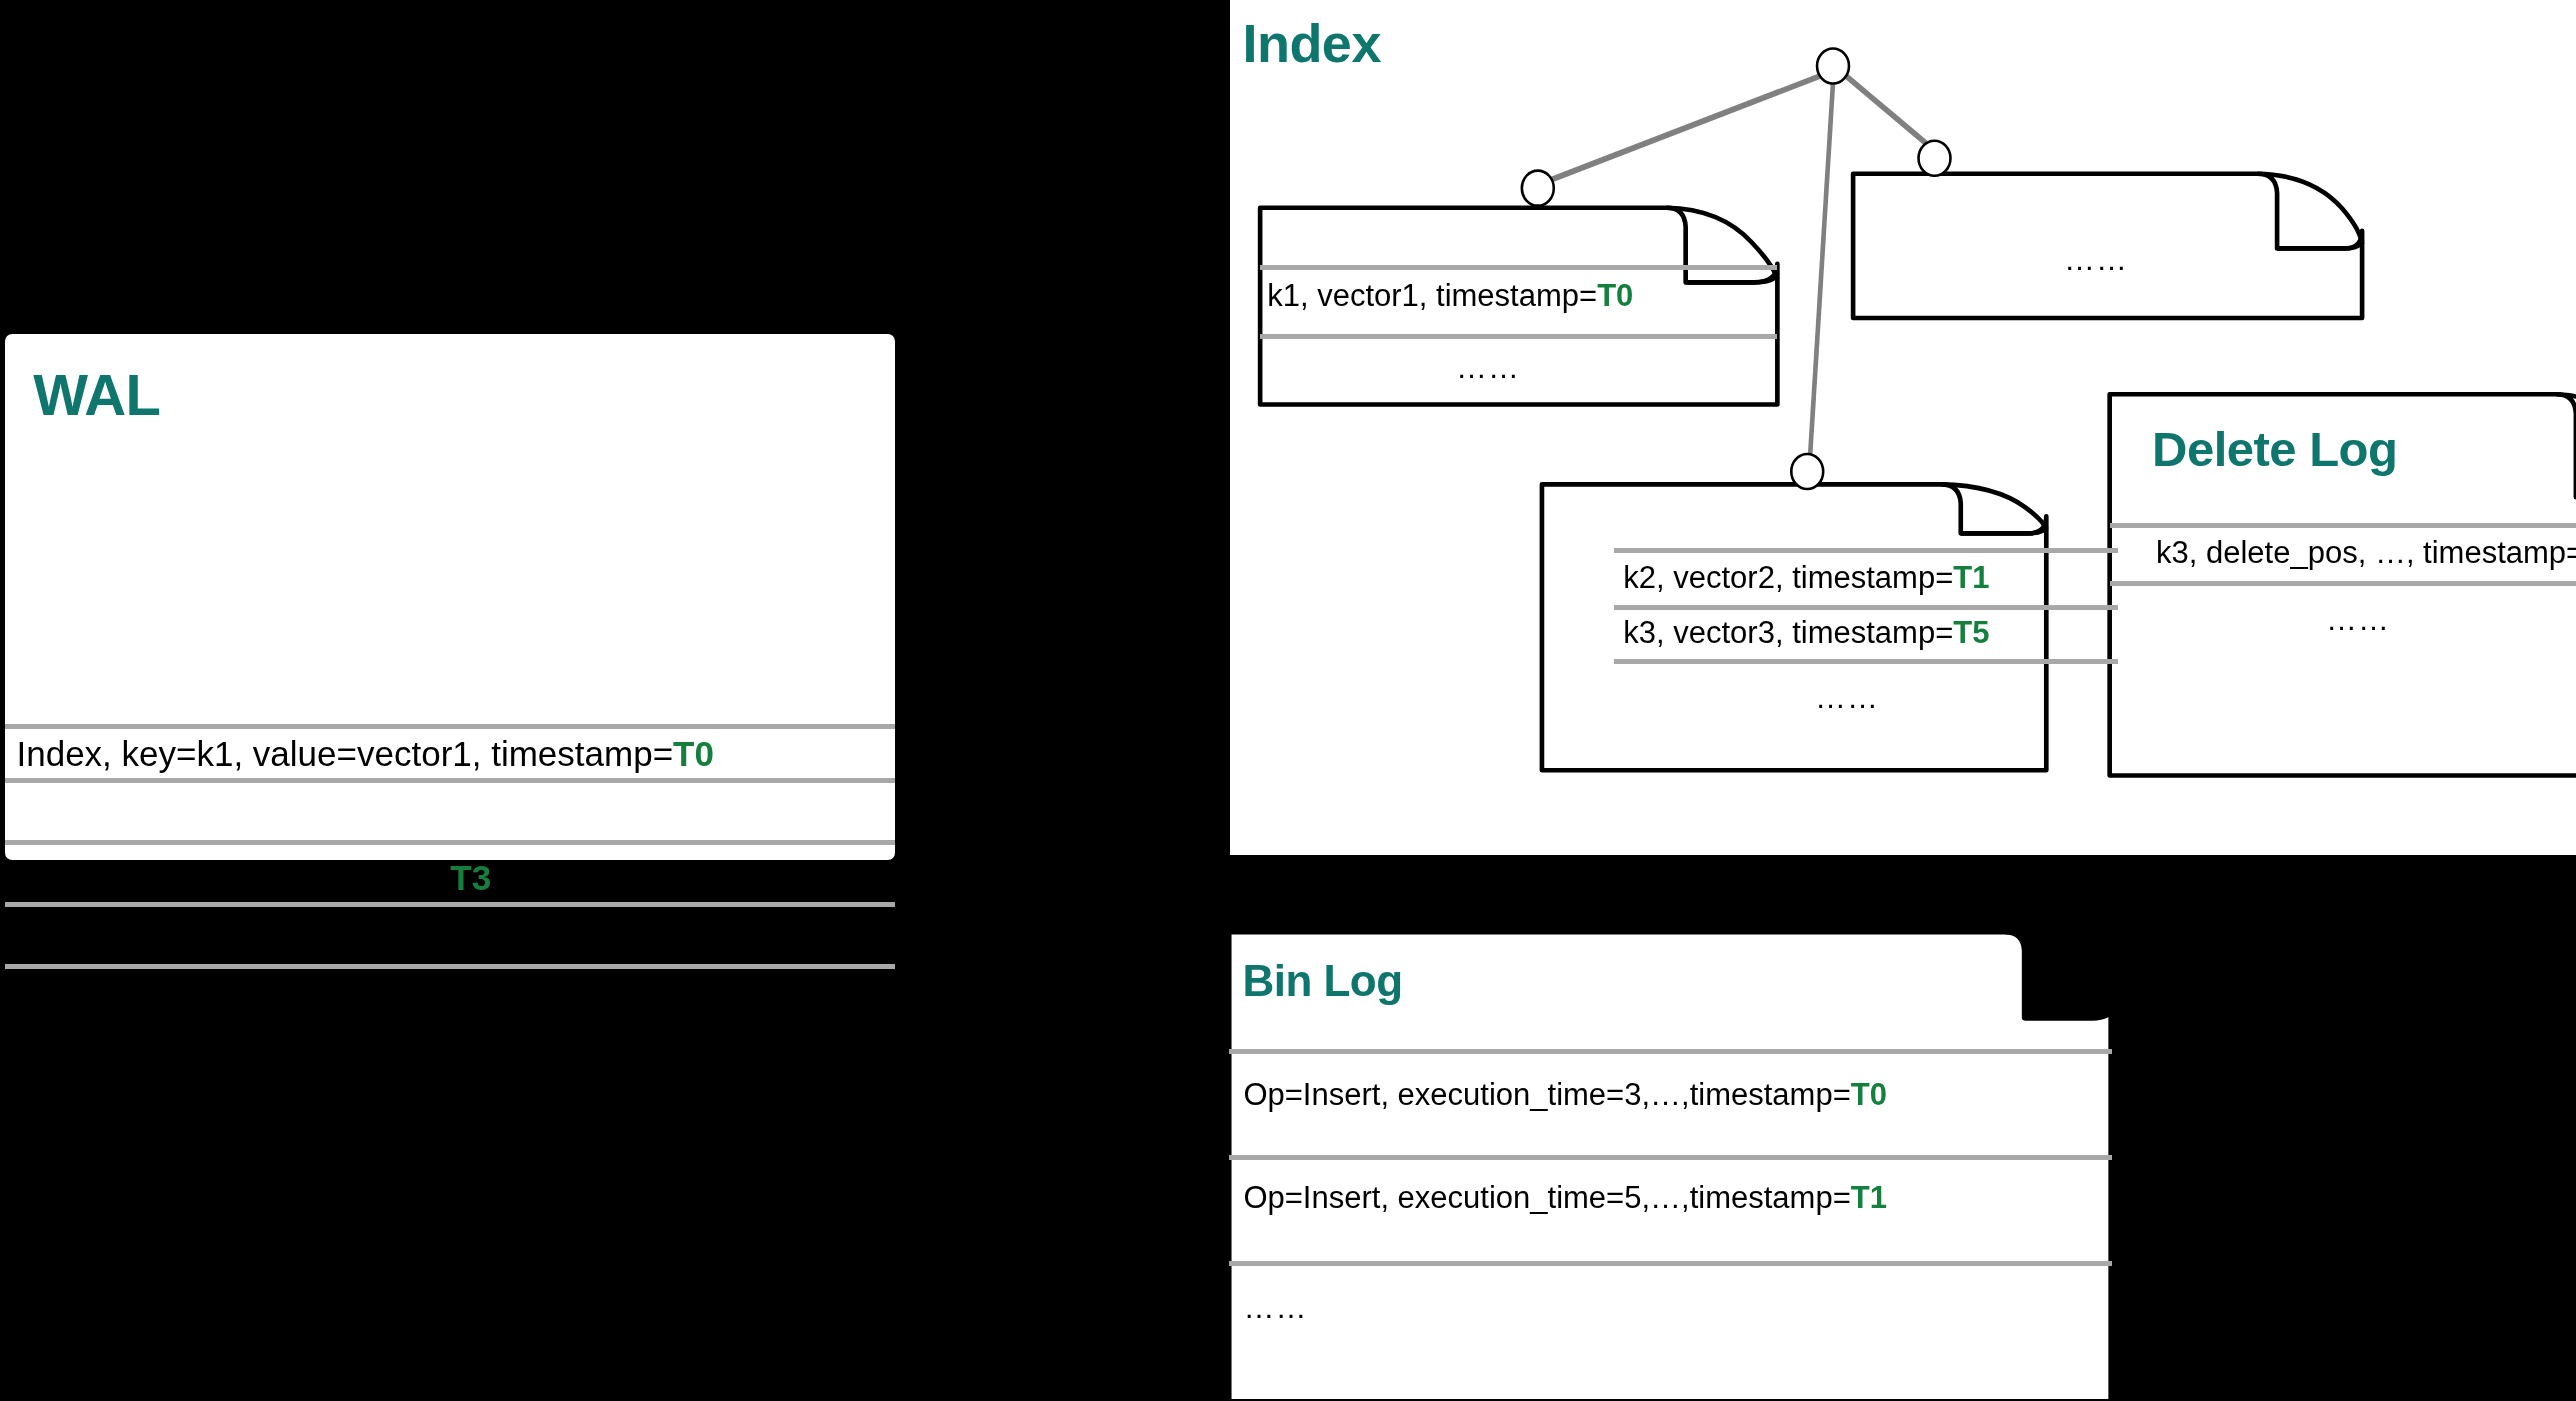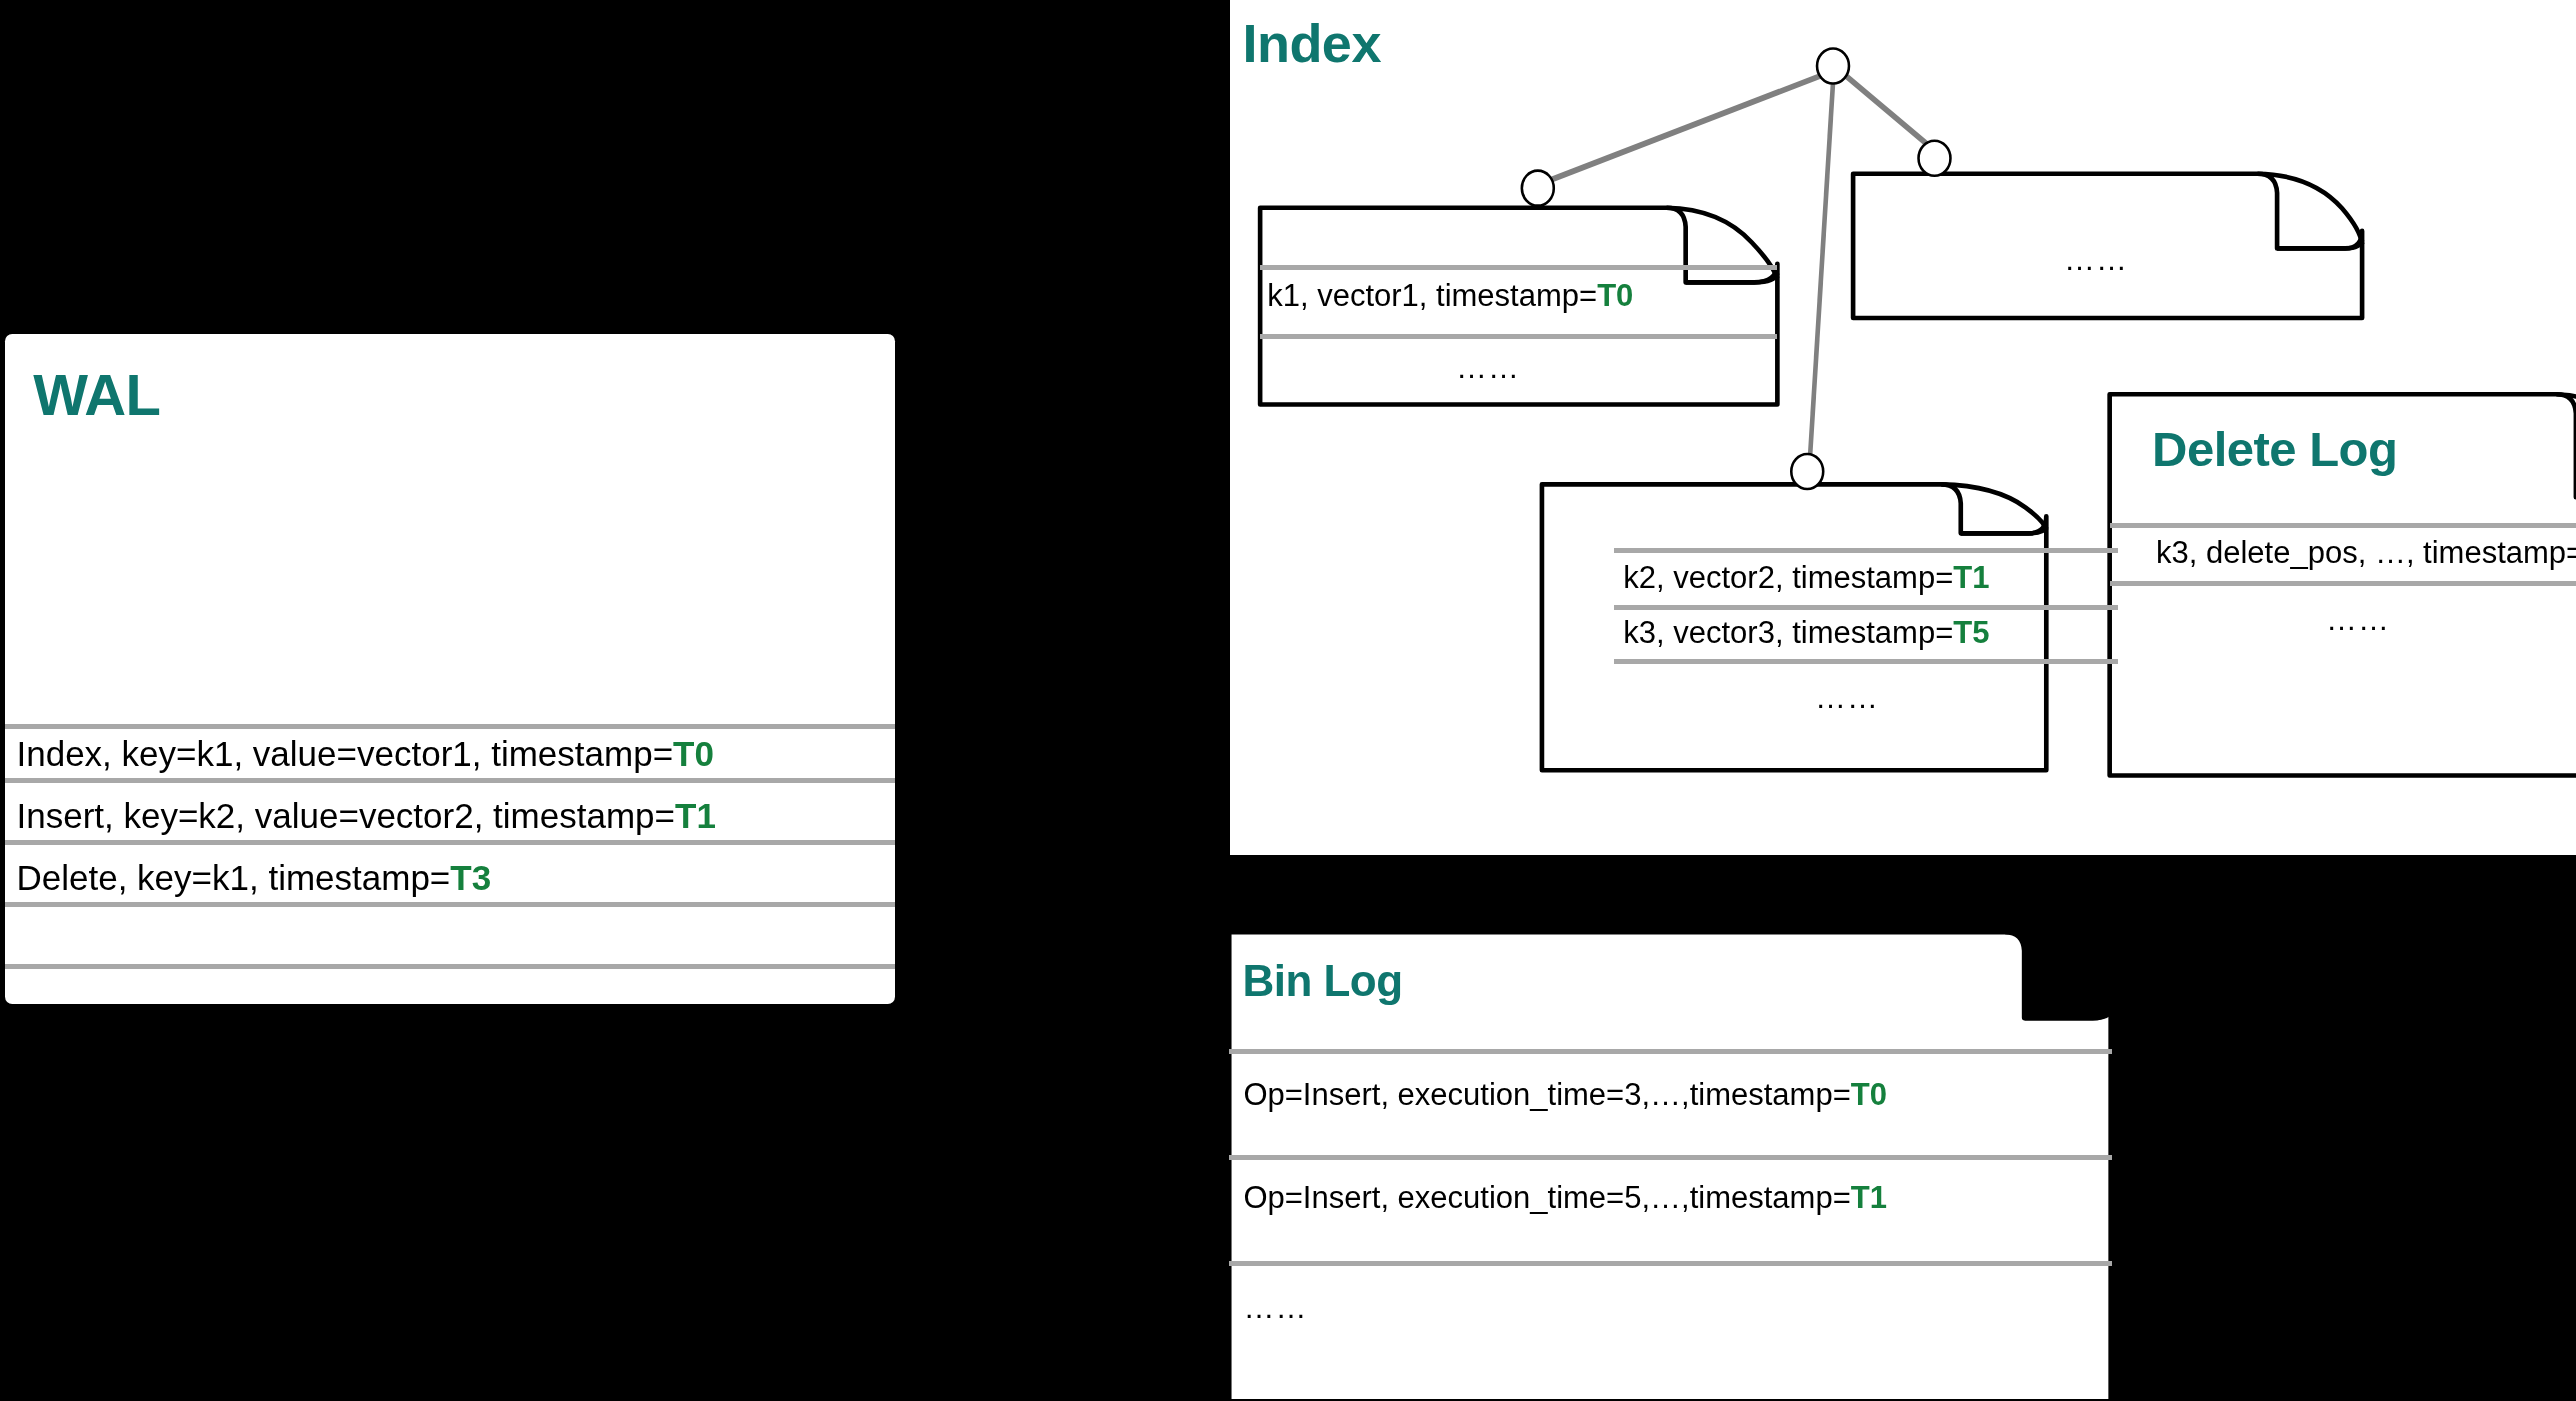--- a/index.html
+++ b/index.html
@@ -17,34 +17,31 @@
   .rowtext{position:absolute;white-space:nowrap;color:#000;line-height:1;}
   .ts{color:#15803d;font-weight:bold;}
   .dots{position:absolute;color:#000;white-space:nowrap;line-height:1;letter-spacing:1px;}
 
   svg.layer{position:absolute;left:0;top:0;width:2817px;height:1402px;
             pointer-events:none;overflow:visible;}
 </style>
 </head>
 <body>
 
-<div class="panel rounded" style="left:5.2px;top:334px;width:890px;height:670px;">
+<div class="panel rounded" style="left:5.2px;top:334px;width:890px;height:526px;">
   <div class="title" style="left:28px;top:32px;font-size:58px;">WAL</div>
 
   <div class="divider" style="left:0;top:390px;width:890px;"></div>
   <div class="divider" style="left:0;top:444px;width:890px;"></div>
   <div class="divider" style="left:0;top:506px;width:890px;"></div>
   <div class="divider" style="left:0;top:568px;width:890px;"></div>
   <div class="divider" style="left:0;top:630px;width:890px;"></div>
 
   <div class="rowtext" style="left:11.3px;top:402px;font-size:35px;">
     <span>Index, key=k1, value=vector1, timestamp=</span><span class="ts">T0</span>
-  </div>
-  <div class="rowtext" style="left:11.3px;top:464px;font-size:35px;">
-    <span>Insert, key=k2, value=vector2, timestamp=</span><span class="ts">T1</span>
   </div>
   <div class="rowtext" style="left:11.3px;top:526px;font-size:35px;">
     <span>Delete, key=k1, timestamp=</span><span class="ts">T3</span>
   </div>
   <div class="rowtext" style="left:11.3px;top:647px;font-size:35px;">
     <span>……</span>
   </div>
 </div>
 
 <div class="panel" style="left:1230px;top:0px;width:1587px;height:855px;">

